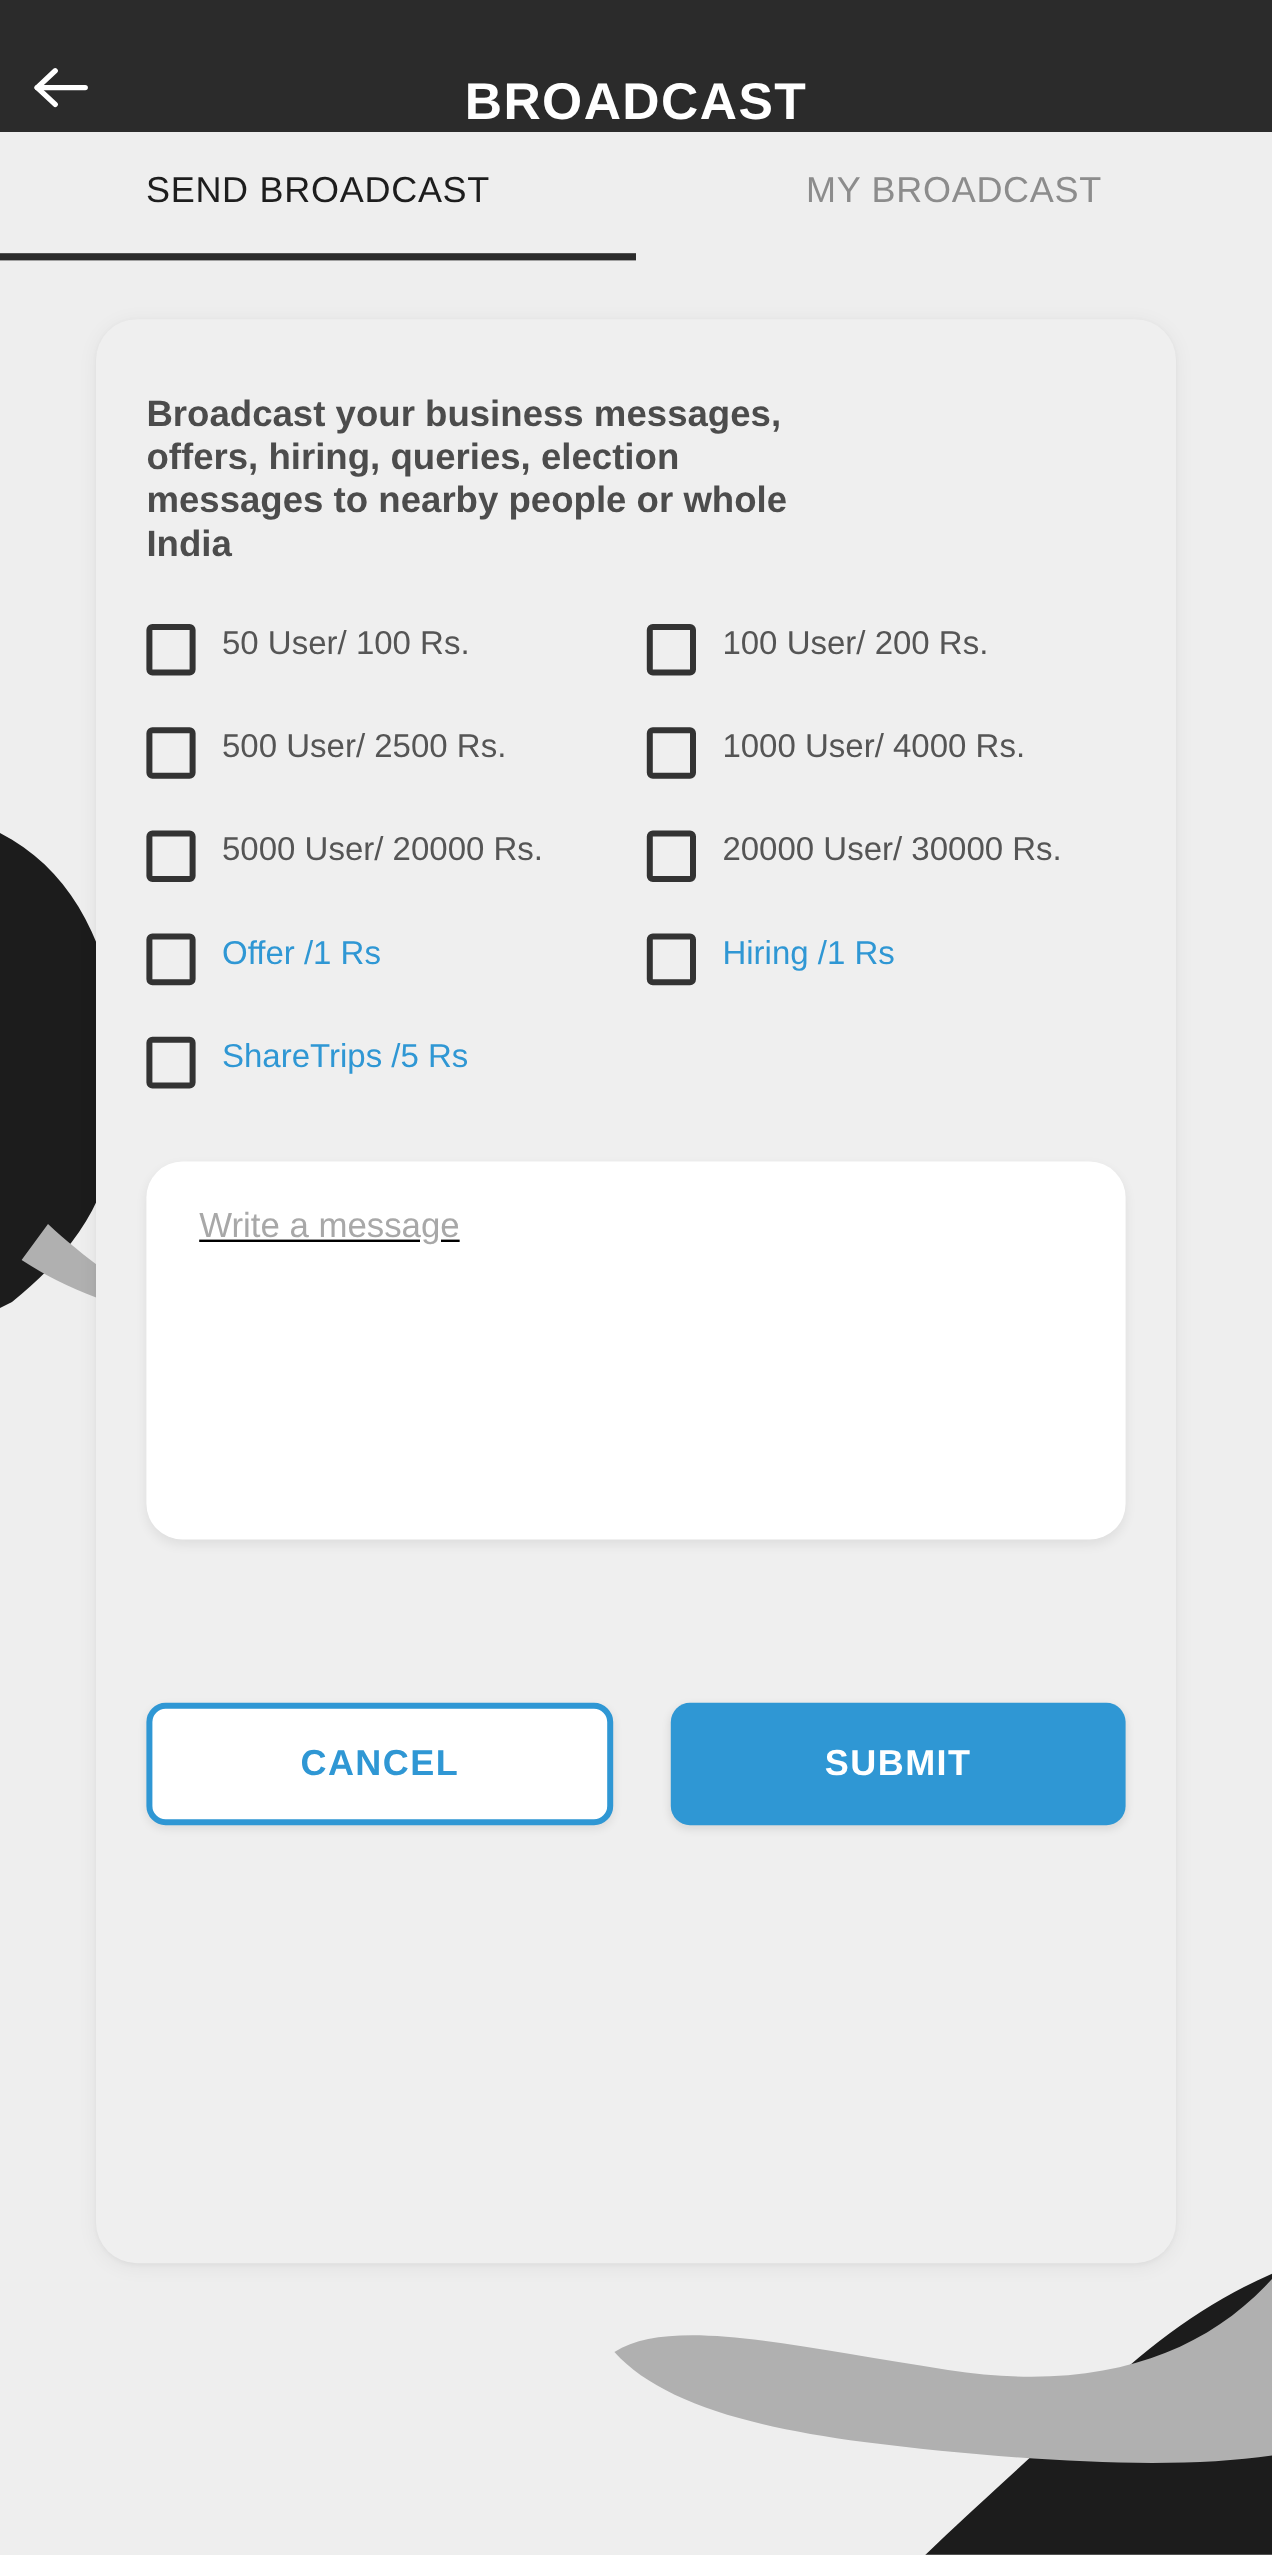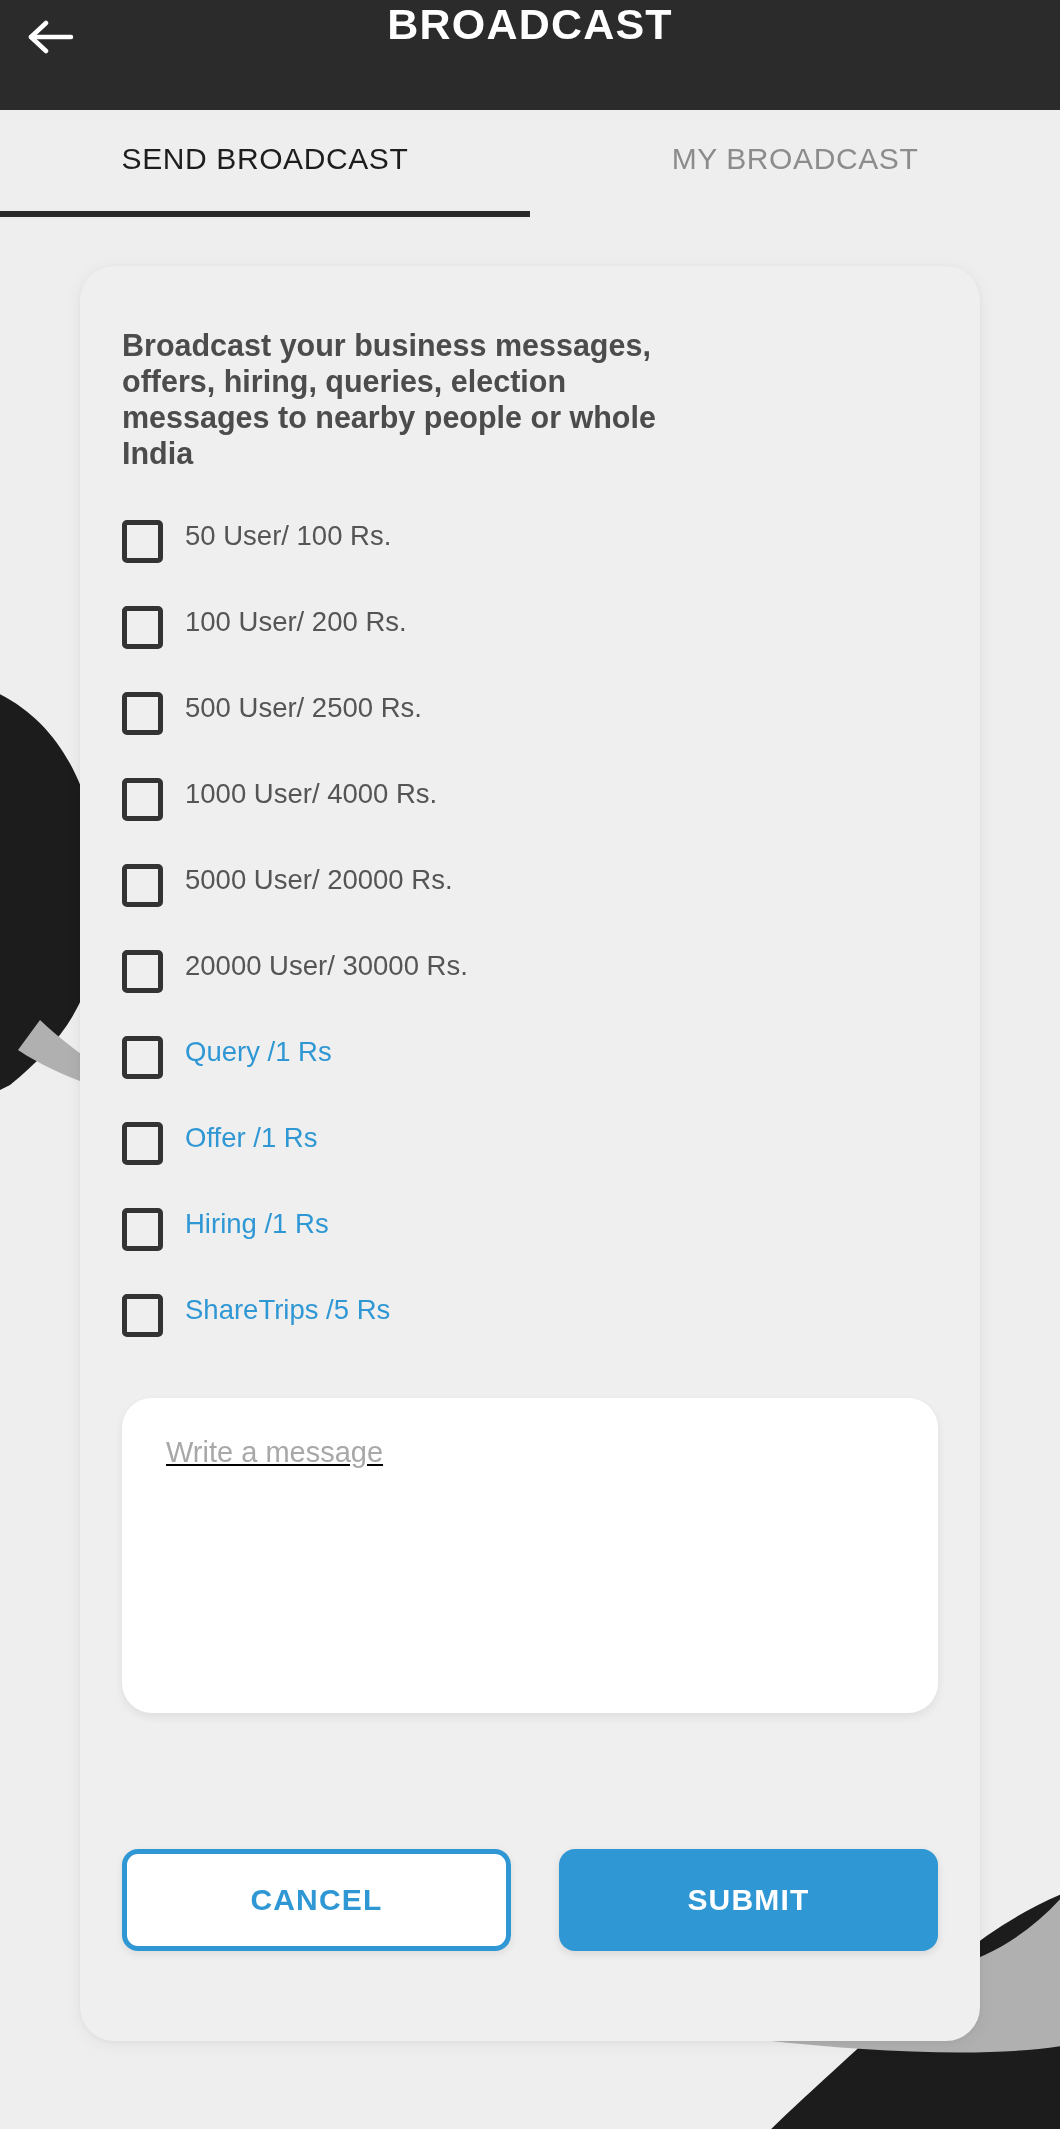--- a/index.html
+++ b/index.html
@@ -27,21 +27,21 @@
     pointer-events: none;
   }
 
   
   .appbar {
     position: relative;
     z-index: 5;
     height: 110px;
     background: #2b2b2b;
     display: flex;
-    align-items: flex-start;
+    align-items: flex-end;
     padding: 0 14px;
   }
   .back-btn {
     width: 74px;
     height: 74px;
     display: flex;
     align-items: center;
     justify-content: center;
     cursor: pointer;
     flex: 0 0 auto;
@@ -110,21 +110,21 @@
     line-height: 1.18;
     color: #4c4c4c;
     padding: 0 16px;
     margin-bottom: 44px;
     max-width: 600px;
   }
 
   
   .options-grid {
     display: grid;
-    grid-template-columns: 1fr;
+    grid-template-columns: 1fr 1fr;
     column-gap: 18px;
     padding: 0 16px;
   }
   .opt {
     display: flex;
     align-items: flex-start;
     gap: 22px;
     min-height: 86px;
     cursor: pointer;
   }
@@ -263,24 +263,20 @@
       <div class="opt">
         <span class="cbox"></span>
         <span class="opt-label">5000 User/ 20000 Rs.</span>
       </div>
 
       <div class="opt">
         <span class="cbox"></span>
         <span class="opt-label">20000 User/ 30000 Rs.</span>
       </div>
 
-      <div class="opt">
-        <span class="cbox"></span>
-        <span class="opt-label link">Query /1 Rs</span>
-      </div>
 
       <div class="opt">
         <span class="cbox"></span>
         <span class="opt-label link">Offer /1 Rs</span>
       </div>
 
       <div class="opt">
         <span class="cbox"></span>
         <span class="opt-label link">Hiring /1 Rs</span>
       </div>

